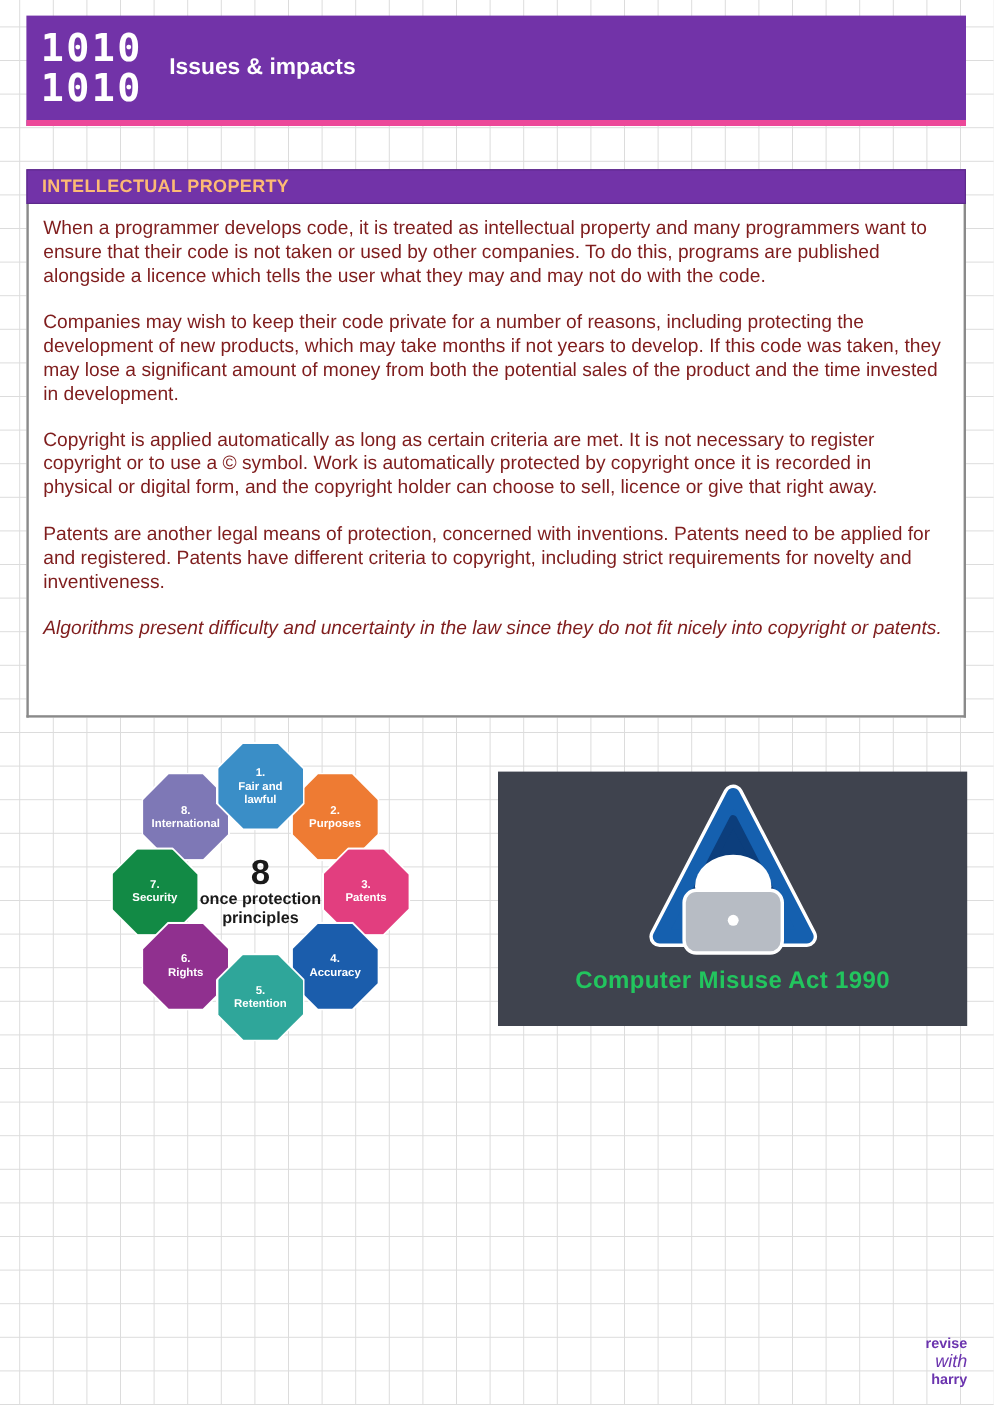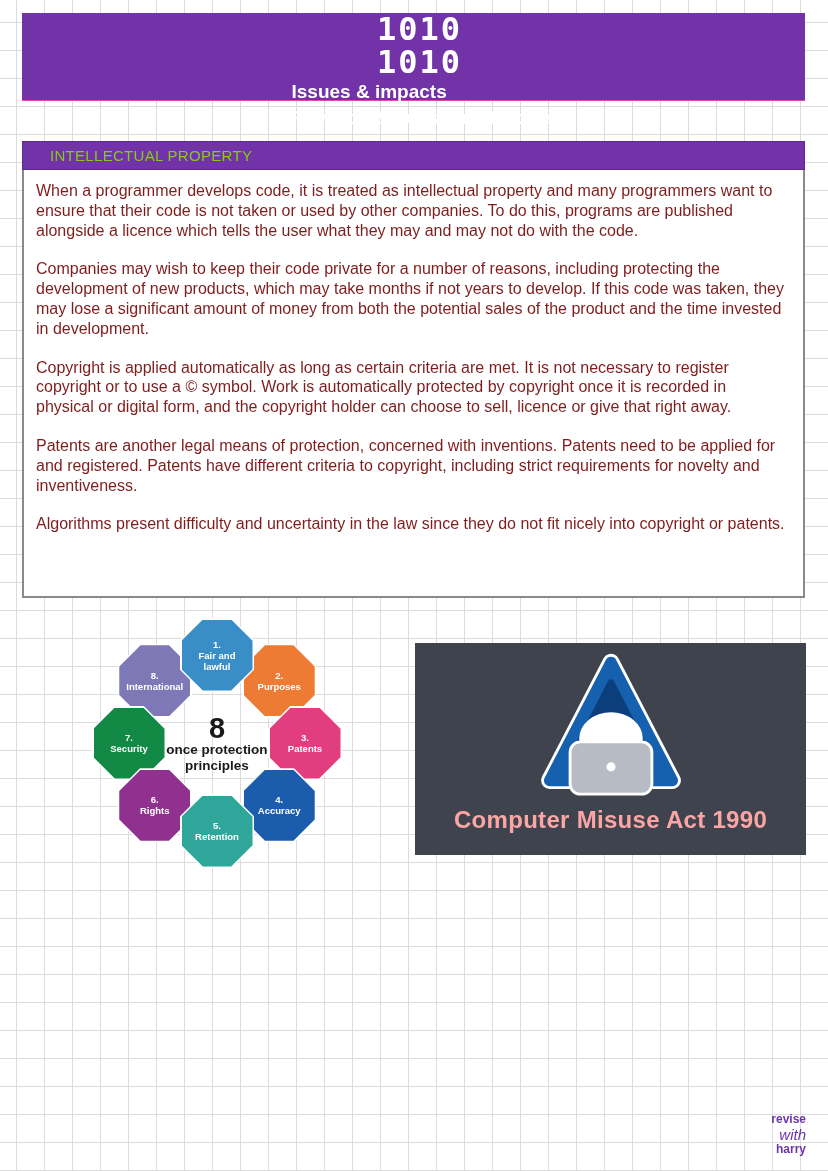--- a/index.html
+++ b/index.html
@@ -9,48 +9,47 @@
     background-color:#ffffff;
     background-image:
       linear-gradient(#dcdcdc 1px, transparent 1px),
       linear-gradient(90deg, #dcdcdc 1px, transparent 1px);
     background-size:28px 28px;
     background-position:16px 22px;
   }
   
   .banner{
     position:absolute;left:22px;top:13px;width:783px;height:87px;
-    border-bottom:1px solid #ec4899;display:flex;align-items:center;
+    border-bottom:5px solid #ec4899;display:flex;align-items:center;
     box-sizing:content-box;
-    flex-direction:column;
   }
   .logo{
     margin-left:12px;color:#ffffff;font-weight:bold;
     font-size:32px;line-height:33px;letter-spacing:2px;
     font-family:"DejaVu Sans Mono","Liberation Mono",monospace;
   }
   .banner-text{margin-left:22px;color:#ffffff;}
   .banner-title{font-size:20px;font-weight:bold;line-height:24px;letter-spacing:.2px;}
   .banner-sub{font-size:19px;line-height:26px;font-weight:bold;}
   
   .section{position:absolute;left:22px;top:141px;width:783px;box-sizing:border-box;}
   .section-bar{
     height:29px;display:flex;align-items:center;
     border:1px solid #5d2a8b;box-sizing:border-box;
   }
-  .section-bar span{color:#84cc16;font-weight:normal;font-size:15px;letter-spacing:.3px;padding-left:27px;}
+  .section-bar span{color:#fdba74;font-weight:bold;font-size:15px;letter-spacing:.3px;padding-left:12px;}
   .section-body{
     background:#ffffff;border:2px solid #8a8a8a;border-top:none;
     min-height:428px;box-sizing:border-box;
     padding:11px 18px 10px 12px;
   }
   .section-body p{
     margin:0 0 19px 0;color:#7f1d1d;font-size:16px;line-height:19.8px;
   }
-  .section-body p:last-child{margin-bottom:12px;}
+  .section-body p:last-child{margin-bottom:12px;font-style:italic;}
   
   .dp-diagram{position:absolute;left:95px;top:614px;width:250px;height:262px;}
   .oct{
     position:absolute;width:74px;height:74px;
     clip-path:polygon(30% 0%,70% 0%,100% 30%,100% 70%,70% 100%,30% 100%,0% 70%,0% 30%);
     background:#ffffff;
   }
   .oct-in{
     position:absolute;inset:1.5px;
     clip-path:polygon(30% 0%,70% 0%,100% 30%,100% 70%,70% 100%,30% 100%,0% 70%,0% 30%);
@@ -65,41 +64,40 @@
   }
   .dp-center .big8{font-size:29px;font-weight:bold;line-height:28px;}
   .dp-center .cap{font-size:13.5px;font-weight:bold;line-height:15.5px;}
   
   .misuse{
     position:absolute;left:415px;top:643px;width:391px;height:212px;
   }
   .misuse-icon{position:absolute;left:50%;top:8px;transform:translateX(-50%);}
   .misuse-caption{
     position:absolute;left:0;right:0;top:163px;text-align:center;
-    color:#fca5a5;font-weight:bold;font-size:24px;letter-spacing:.3px;
+    color:#22c55e;font-weight:bold;font-size:20px;letter-spacing:.3px;
   }
   
   .footer-logo{
     position:absolute;right:22px;top:1112px;text-align:right;line-height:15px;
   }
   .footer-logo .l1,.footer-logo .l3{font-weight:bold;font-size:12px;}
   .footer-logo .l2{font-style:italic;font-size:15px;}
   .footer-logo div{display:block;}
 </style>
 </head>
 <body>
 
 <div class="banner" style="background: rgb(114, 51, 168);">
   <div class="logo">
     <div>1010</div>
     <div>1010</div>
   </div>
   <div class="banner-text">
     <div class="banner-sub">Issues &amp; impacts</div>
-    <div class="banner-sub">Revision &amp; questions booklet</div>
   </div>
 </div>
 
 <div class="section">
   <div class="section-bar" style="background: rgb(114, 51, 168);">
     <span>INTELLECTUAL PROPERTY</span>
   </div>
   <div class="section-body">
     <p>When a programmer develops code, it is treated as intellectual property and many programmers want to ensure that their code is not taken or used by other companies. To do this, programs are published alongside a licence which tells the user what they may and may not do with the code.</p>
     <p>Companies may wish to keep their code private for a number of reasons, including protecting the development of new products, which may take months if not years to develop. If this code was taken, they may lose a significant amount of money from both the potential sales of the product and the time invested in development.</p>

